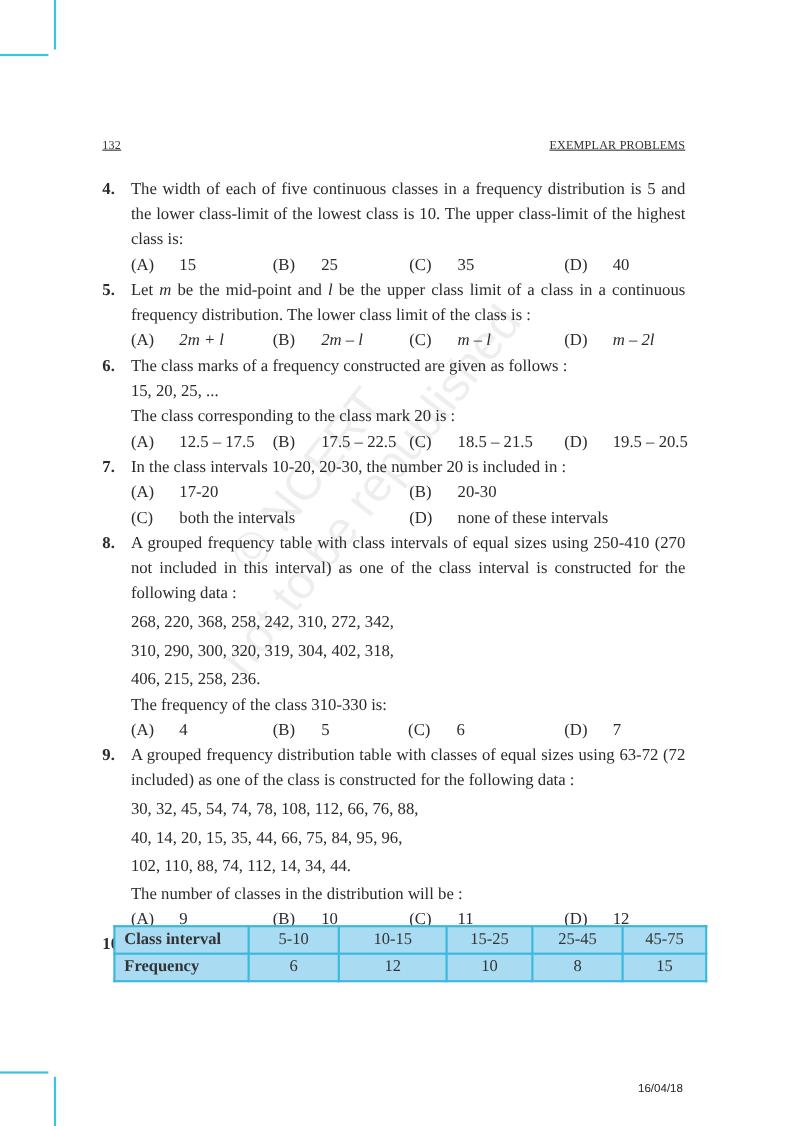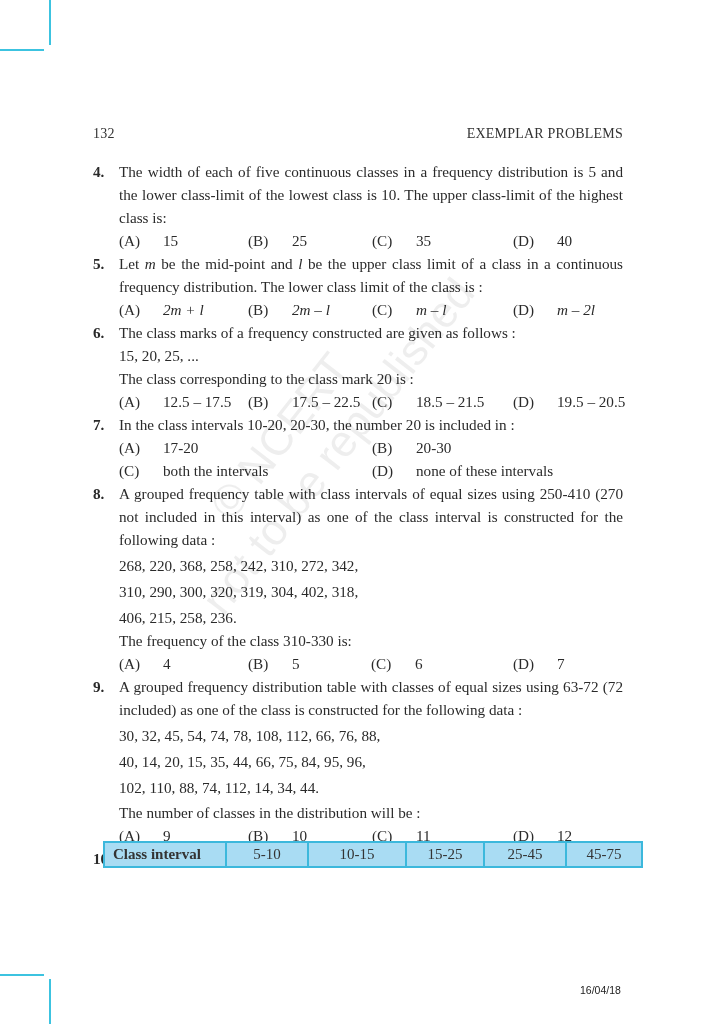--- a/index.html
+++ b/index.html
@@ -1,19 +1,19 @@
 <!DOCTYPE html>
 <html><head>
 <meta charset="utf-8">
 <style>
   html, body { margin: 0; padding: 0; background: #ffffff; }
   body { width: 717px; height: 1024px; position: relative; overflow: hidden;
          font-family: "Liberation Serif", "DejaVu Serif", serif; color: #2a2a2a; }
   .crop { position: absolute; background: #3cc3e0; }
-  .hdr { position: absolute; top: 126px; font-size: 14px; letter-spacing: 0.2px; color: #333; }
+  .hdr { position: absolute; top: 126px; font-size: 11px; letter-spacing: 0.2px; color: #333; text-decoration: underline; }
   .page-num { left: 93px; }
   .running-title { right: 94px; }
   .content { position: absolute; left: 93px; top: 160px; width: 530px; font-size: 15.2px; line-height: 23px; }
   .q { position: relative; padding-left: 26px; }
   .qnum { position: absolute; left: 0; top: 0; font-weight: bold; }
   .qtext { text-align: justify; }
   .line { display: block; }
   .opts { position: relative; height: 23px; }
   .opt { position: absolute; top: 0; white-space: nowrap; }
   .opt .lbl { display: inline-block; width: 44px; }
@@ -133,17 +133,25 @@
   <table>
     <tbody>
         <tr>
       <td class="head">Class interval</td>
       <td style="width:64px">5-10</td>
       <td style="width:80px">10-15</td>
       <td style="width:60px">15-25</td>
       <td style="width:64px">25-45</td>
       <td style="width:58px">45-75</td>
     </tr>
+    <tr>
+      <td class="head">Frequency</td>
+      <td>6</td>
+      <td>12</td>
+      <td>10</td>
+      <td>8</td>
+      <td>15</td>
+    </tr>
   </tbody>
     </table>
 </div>
 
 <div class="date">16/04/18</div>
 
 </body></html>

